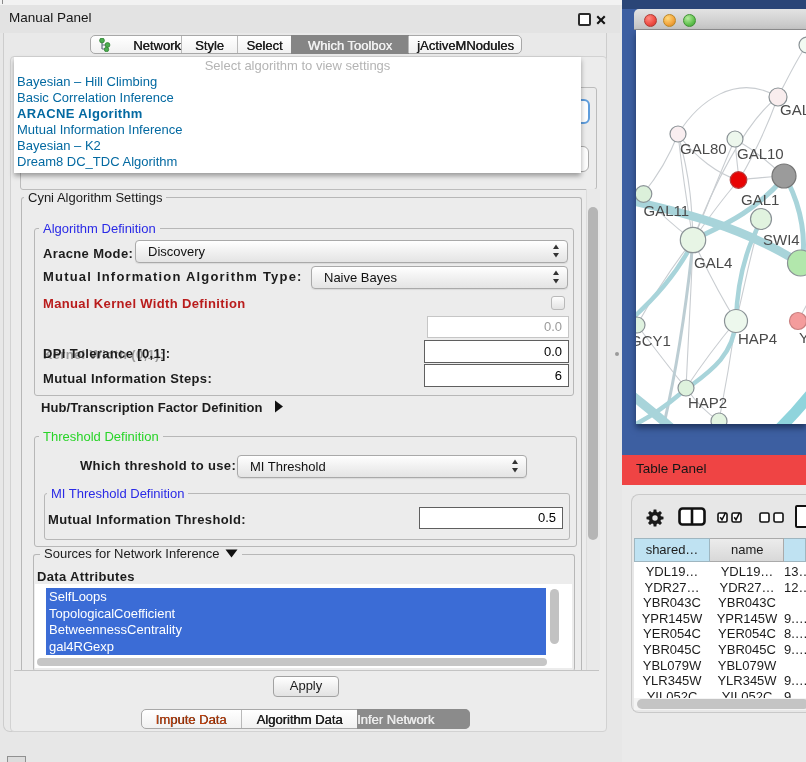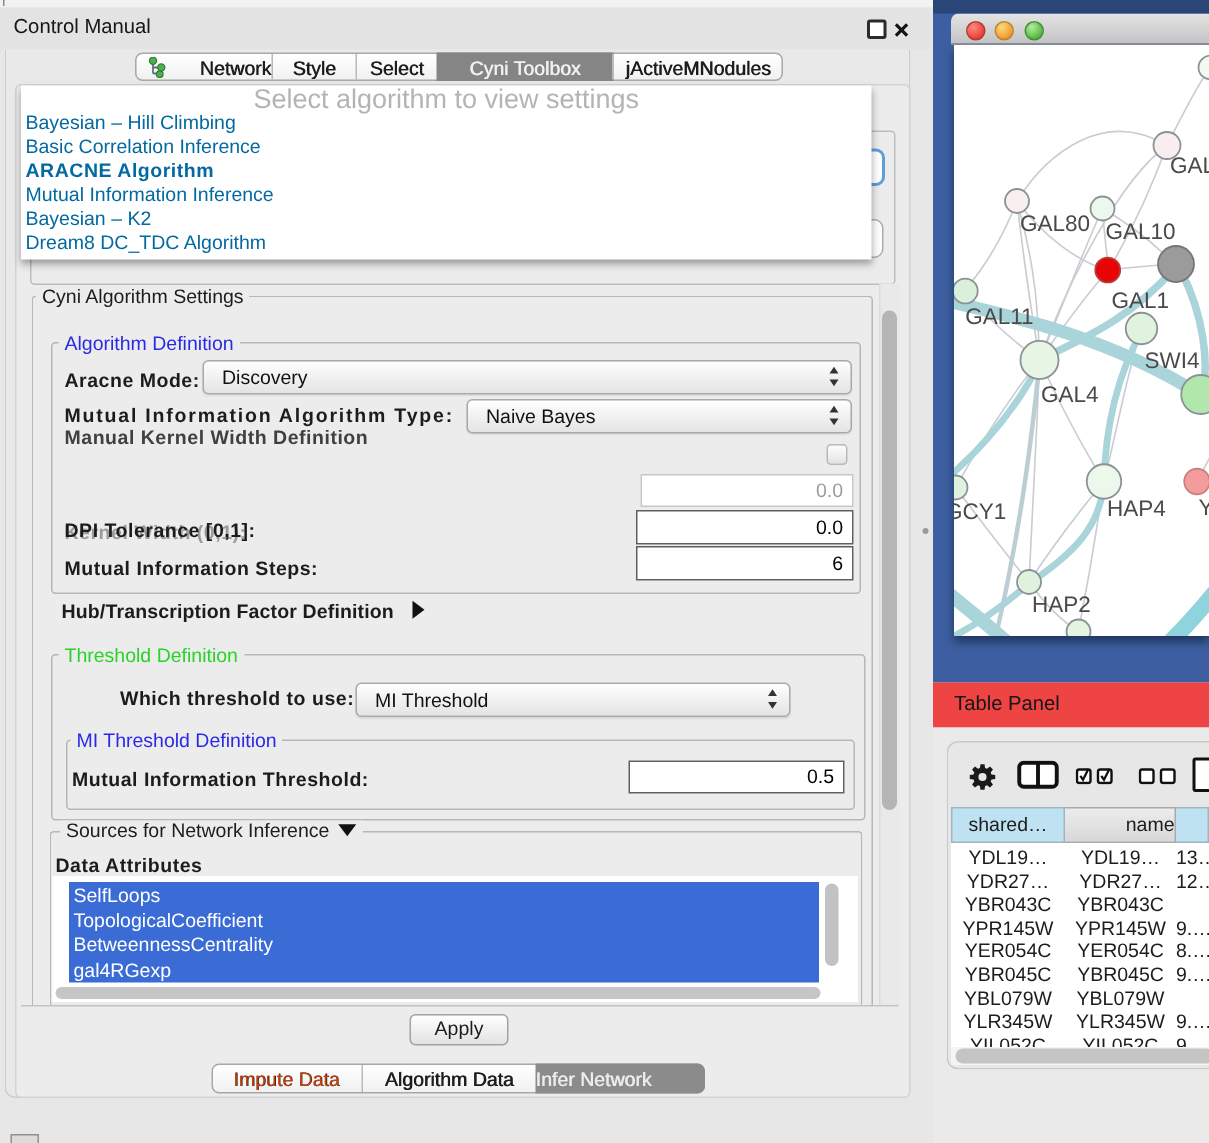--- a/index.html
+++ b/index.html
@@ -18,21 +18,21 @@
   .inp{position:absolute;background:#fff;text-align:right;font-size:13px;
        line-height:20px;padding-right:6px;}
 </style>
 </head>
 <body>
 
 <div class="abs" style="left:0;top:0;width:806px;height:5px;background:#f2f2f2;"></div>
 <div class="abs" style="left:2px;top:0;width:1px;height:4px;background:#8a8a8a;"></div>
 
 <div class="abs" style="left:0;top:5px;width:620px;height:28px;background:#e3e3e3;">
-  <div class="abs" style="left:9px;top:5px;font-size:13.5px;color:#161616;">Control Manual</div>
+  <div class="abs" style="left:9px;top:5px;font-size:13.5px;color:#161616;">Manual Panel</div>
   <div class="abs" style="left:578px;top:8px;width:9px;height:9px;border:2px solid #2b2b2b;border-radius:2px;background:#fff;"></div>
   <svg class="abs" style="left:595px;top:9px;" width="12" height="12" viewBox="0 0 12 12">
     <path d="M1.5 3 L3 1.5 L6 4.5 L9 1.5 L10.5 3 L7.5 6 L10.5 9 L9 10.5 L6 7.5 L3 10.5 L1.5 9 L4.5 6 Z" fill="#141414"></path>
   </svg>
 </div>
 
 <div class="abs" style="left:3px;top:33px;width:604px;height:699px;background:#e9e9e9;border:1px solid #cdcdcd;border-top:none;border-radius:0 0 7px 7px;box-sizing:border-box;"></div>
 
 <div class="abs" style="left:10px;top:56px;width:597px;height:676px;background:#ececec;border:1px solid #d2d2d2;border-radius:4px;box-sizing:border-box;"></div>
 
@@ -43,21 +43,21 @@
 <div class="abs" style="left:408px;top:36px;width:1px;height:17px;background:#b9b9b9;"></div>
 <svg class="abs" style="left:99px;top:38px;" width="12" height="14" viewBox="0 0 12 14">
   <path d="M3 3 L3 11 M3 7 L8 7 M3 11 L7 11" stroke="#607080" stroke-width="1.2" fill="none"></path>
   <circle cx="3" cy="2.5" r="2.4" fill="#4caf50" stroke="#2e7d32" stroke-width="0.8"></circle>
   <circle cx="8.5" cy="7" r="2.4" fill="#4caf50" stroke="#2e7d32" stroke-width="0.8"></circle>
   <circle cx="7.5" cy="11.5" r="2.2" fill="#4caf50" stroke="#2e7d32" stroke-width="0.8"></circle>
 </svg>
 <div class="abs" style="left:124px;top:38px;width:66px;text-align:center;color:#1d1d1d;text-shadow:0.4px 0 0 #1d1d1d;">Network</div>
 <div class="abs" style="left:182px;top:38px;width:55px;text-align:center;color:#1d1d1d;text-shadow:0.4px 0 0 #1d1d1d;">Style</div>
 <div class="abs" style="left:238px;top:38px;width:53px;text-align:center;color:#1d1d1d;text-shadow:0.4px 0 0 #1d1d1d;">Select</div>
-<div class="abs" style="left:291px;top:38px;width:118px;text-align:center;color:#f0f0f0;text-shadow:0.4px 0 0 #f0f0f0;">Cyni Toolbox</div>
+<div class="abs" style="left:291px;top:38px;width:118px;text-align:center;color:#f0f0f0;text-shadow:0.4px 0 0 #f0f0f0;">Which Toolbox</div>
 <div class="abs" style="left:409px;top:38px;width:113px;text-align:center;color:#1d1d1d;text-shadow:0.4px 0 0 #1d1d1d;">jActiveMNodules</div>
 
 <div class="grp" style="left:20px;top:87px;width:575px;height:101px;border-color:#bcbcbc;"></div>
 <div class="abs" style="left:568px;top:99px;width:18px;height:21px;border:2.5px solid #5f9ddc;border-radius:6px;background:#fff;"></div>
 <div class="abs" style="left:564px;top:146px;width:23px;height:24px;border:1px solid #ababab;border-radius:6px;background:#fdfdfd;"></div>
 
 <div class="abs" style="left:586px;top:189px;width:13px;height:481px;background:#e9e9e9;border-left:1px solid #dcdcdc;"></div>
 <div class="abs" style="left:588px;top:207px;width:10px;height:333px;background:#b5b5b5;border-radius:5px;"></div>
 
 <div class="grp" style="left:21px;top:197px;width:559px;height:473px;border-bottom:none;border-radius:3px 3px 0 0;"></div>
@@ -77,21 +77,21 @@
 
 <div class="abs b" style="left:43px;top:269px;letter-spacing:1.2px;">Mutual Information Algorithm Type:</div>
 <div class="combo" style="left:311px;top:266px;width:255px;height:21px;">
   <span class="ct">Naive Bayes</span>
   <svg class="spin" viewBox="0 0 8 14">
       <path d="M4 0.5 L7 5 L1 5 Z" fill="#333"></path>
       <path d="M4 13.5 L1 9 L7 9 Z" fill="#333"></path>
     </svg>
 </div>
 
-<div class="abs b" style="left:43px;top:284px;color:#404040;">Manual Kernel Width Definition</div>
+<div class="abs b" style="left:43px;top:296px;color:#b91c1c;">Manual Kernel Width Definition</div>
 <div class="abs" style="left:551px;top:296px;width:12px;height:12px;border:1px solid #b9b9b9;border-radius:3px;background:linear-gradient(#fdfdfd,#e3e3e3);"></div>
 
 <div class="abs b" style="left:43px;top:321px;color:#9b9b9b;margin-top:26px;">Kernel Width (0,1):</div>
 <div class="inp" style="left:427px;top:316px;width:134px;height:20px;border:1px solid #c6c6c6;color:#9b9b9b;">0.0</div>
 
 <div class="abs b" style="left:43px;top:346px;">DPI Tolerance [0,1]:</div>
 <div class="inp" style="left:424px;top:340px;width:137px;height:21px;border:1px solid #5f5f5f;color:#000;line-height:21px;">0.0</div>
 
 <div class="abs b" style="left:43px;top:371px;">Mutual Information Steps:</div>
 <div class="inp" style="left:424px;top:364px;width:137px;height:21px;border:1px solid #5f5f5f;color:#000;line-height:21px;">6</div>
@@ -137,21 +137,21 @@
 <div class="abs" style="left:141px;top:709px;width:329px;height:20px;background:linear-gradient(#ffffff,#f1f1f1);border:1px solid #a8a8a8;border-radius:5px;box-sizing:border-box;"></div>
 <div class="abs" style="left:241px;top:710px;width:1px;height:18px;background:#b9b9b9;"></div>
 <div class="abs" style="left:357px;top:709px;width:113px;height:20px;background:#8b8b8b;border-radius:0 5px 5px 0;"></div>
 <div class="abs" style="left:141px;top:712px;width:100px;text-align:center;color:#c2410c;text-shadow:0.4px 0 0 #1d1d1d;">Impute Data</div>
 <div class="abs" style="left:242px;top:712px;width:115px;text-align:center;color:#1d1d1d;text-shadow:0.4px 0 0 #1d1d1d;">Algorithm Data</div>
 <div class="abs" style="left:357px;top:712px;width:113px;text-align:left;color:#ececec;text-shadow:0.4px 0 0 #ececec;">Infer Network</div>
 
 <div class="abs" style="left:7px;top:756px;width:17px;height:10px;border:1px solid #909090;background:#dcdcdc;"></div>
 
 <div class="abs" style="left:14px;top:57px;width:567px;height:116px;background:#fff;box-shadow:0 3px 5px rgba(0,0,0,0.35);">
-  <div style="text-align:center;color:#b4b4b4;font-size:18px;line-height:16px;margin-top:1px;">Select algorithm to view settings</div>
+  <div style="text-align:center;color:#b4b4b4;font-size:13px;line-height:16px;margin-top:1px;">Select algorithm to view settings</div>
   <div style="margin-left:3px;color:#0369a1;font-size:13px;line-height:16px;">
     Bayesian – Hill Climbing<br>
     Basic Correlation Inference<br>
     <span class="b">ARACNE Algorithm</span><br>
     Mutual Information Inference<br>
     Bayesian – K2<br>
     Dream8 DC_TDC Algorithm
   </div>
 </div>
 
@@ -255,21 +255,21 @@
   <path d="M3.2 5.2 L5 7.8 L8.6 0.6" stroke="#111" stroke-width="1.5" fill="none"></path>
   <path d="M17.2 5.2 L19 7.8 L22.6 0.6" stroke="#111" stroke-width="1.5" fill="none"></path>
 </svg>
 <svg class="abs" style="left:759px;top:512px;" width="28" height="11" viewBox="0 0 28 11">
   <rect x="1" y="1" width="9" height="9" rx="1.5" fill="#fff" stroke="#111" stroke-width="1.6"></rect>
   <rect x="15" y="1" width="9" height="9" rx="1.5" fill="#fff" stroke="#111" stroke-width="1.6"></rect>
 </svg>
 <div class="abs" style="left:795px;top:505px;width:14px;height:19px;border:2.5px solid #111;border-radius:2px;background:#fff;"></div>
 
 <div class="abs" style="left:634px;top:538px;width:76px;height:24px;background:#bfe2f2;border:1px solid #9fb6c0;box-sizing:border-box;text-align:center;line-height:22px;">shared…</div>
-<div class="abs" style="left:710px;top:538px;width:74px;height:24px;background:linear-gradient(#ececec,#d8d8d8);border:1px solid #aaa;border-left:none;box-sizing:border-box;text-align:right;line-height:22px;">name</div>
+<div class="abs" style="left:710px;top:538px;width:74px;height:24px;background:linear-gradient(#ececec,#d8d8d8);border:1px solid #aaa;border-left:none;box-sizing:border-box;text-align:left;line-height:22px;padding-left:21px;">name</div>
 <div class="abs" style="left:784px;top:538px;width:22px;height:24px;background:#bfe2f2;border:1px solid #9fb6c0;border-left:none;box-sizing:border-box;"></div>
 
 <div class="abs" style="left:634px;top:562px;width:172px;height:136px;background:#fff;overflow:hidden;font-size:13px;padding-top:2px;box-sizing:border-box;">
   <table style="border-collapse:collapse;font-size:13px;width:194px;table-layout:fixed;" cellspacing="0">
       <style>td{padding:0;height:15.6px;line-height:15.6px;white-space:nowrap;overflow:hidden;}</style>
     <colgroup>
         <col style="width:76px">
         <col style="width:74px">
         <col style="width:44px">
       </colgroup>

